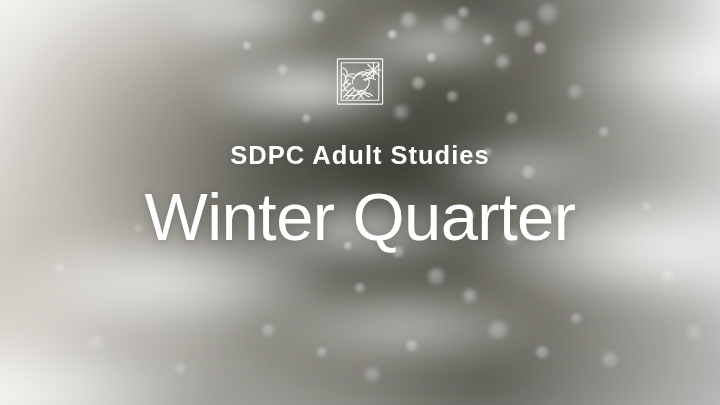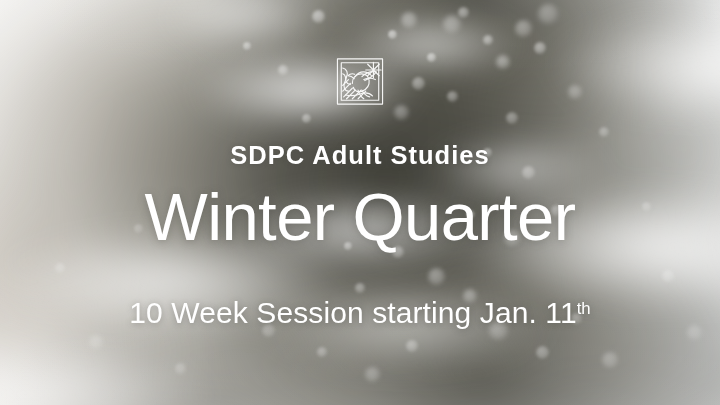--- a/index.html
+++ b/index.html
@@ -244,18 +244,15 @@
         <path d="M78 10 L78 42 M62 26 L94 26"></path>
 
         <path d="M46 68 C48 76 52 82 58 86 M54 68 C58 76 64 80 70 82"></path>
       </svg>
     </div>
 
     <div class="txt" id="eyebrow">SDPC Adult Studies</div>
 
     <h1 class="txt" id="headline" style="margin:0;font-weight:300;">Winter Quarter</h1>
 
-    <div class="txt" id="subline">
-      <span>10 Week Session starting Jan. 11</span><span class="ord">th</span>
-    </div>
 
   </div>
 </div>
 
 </body></html>

